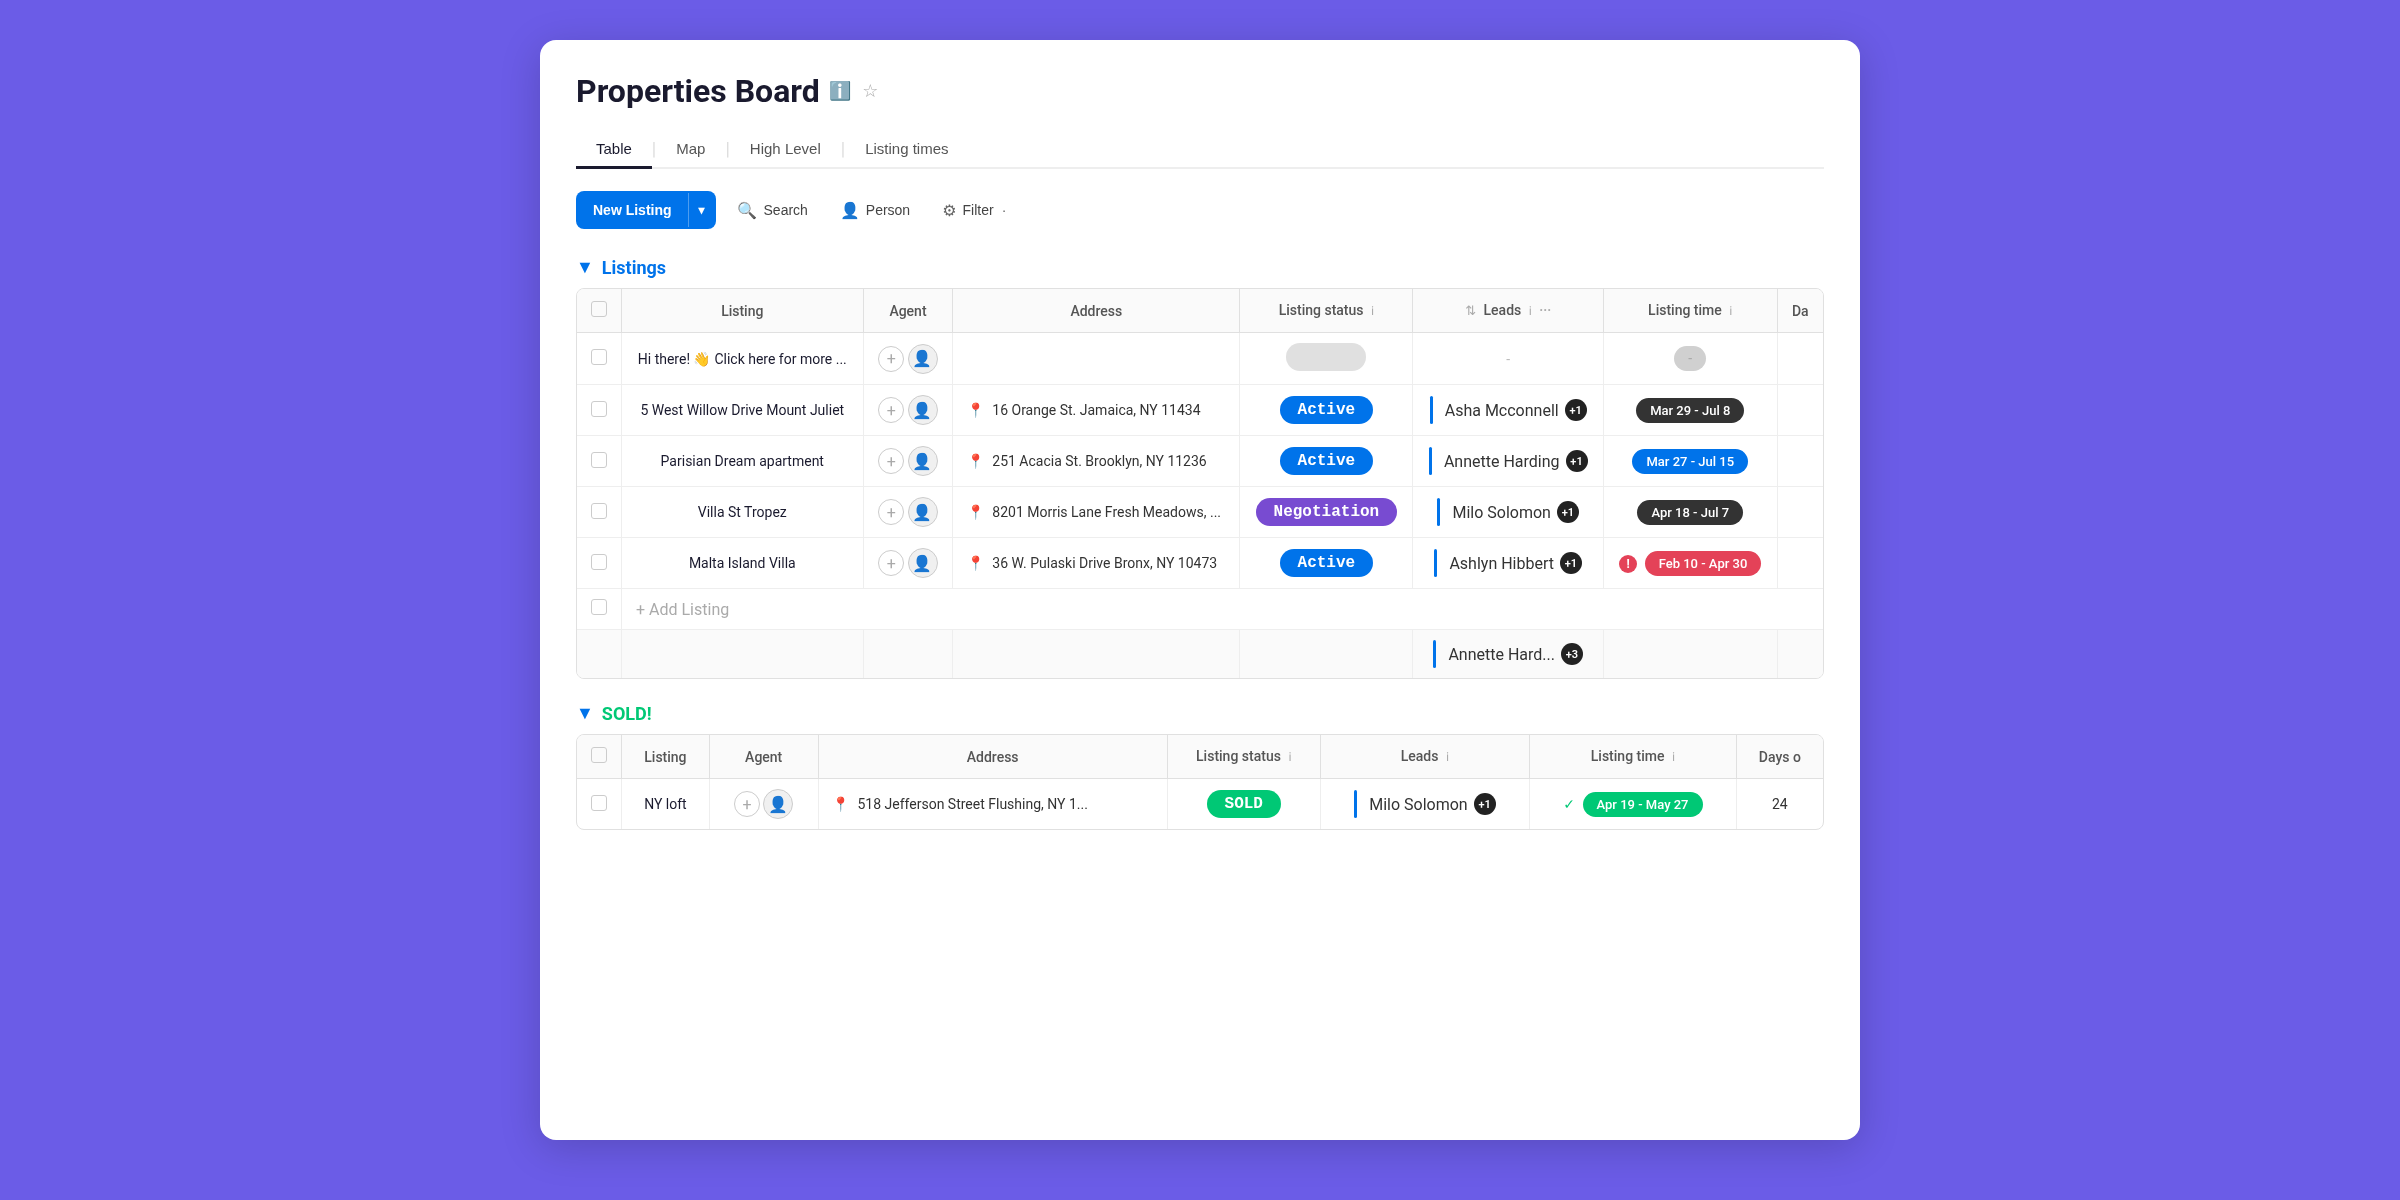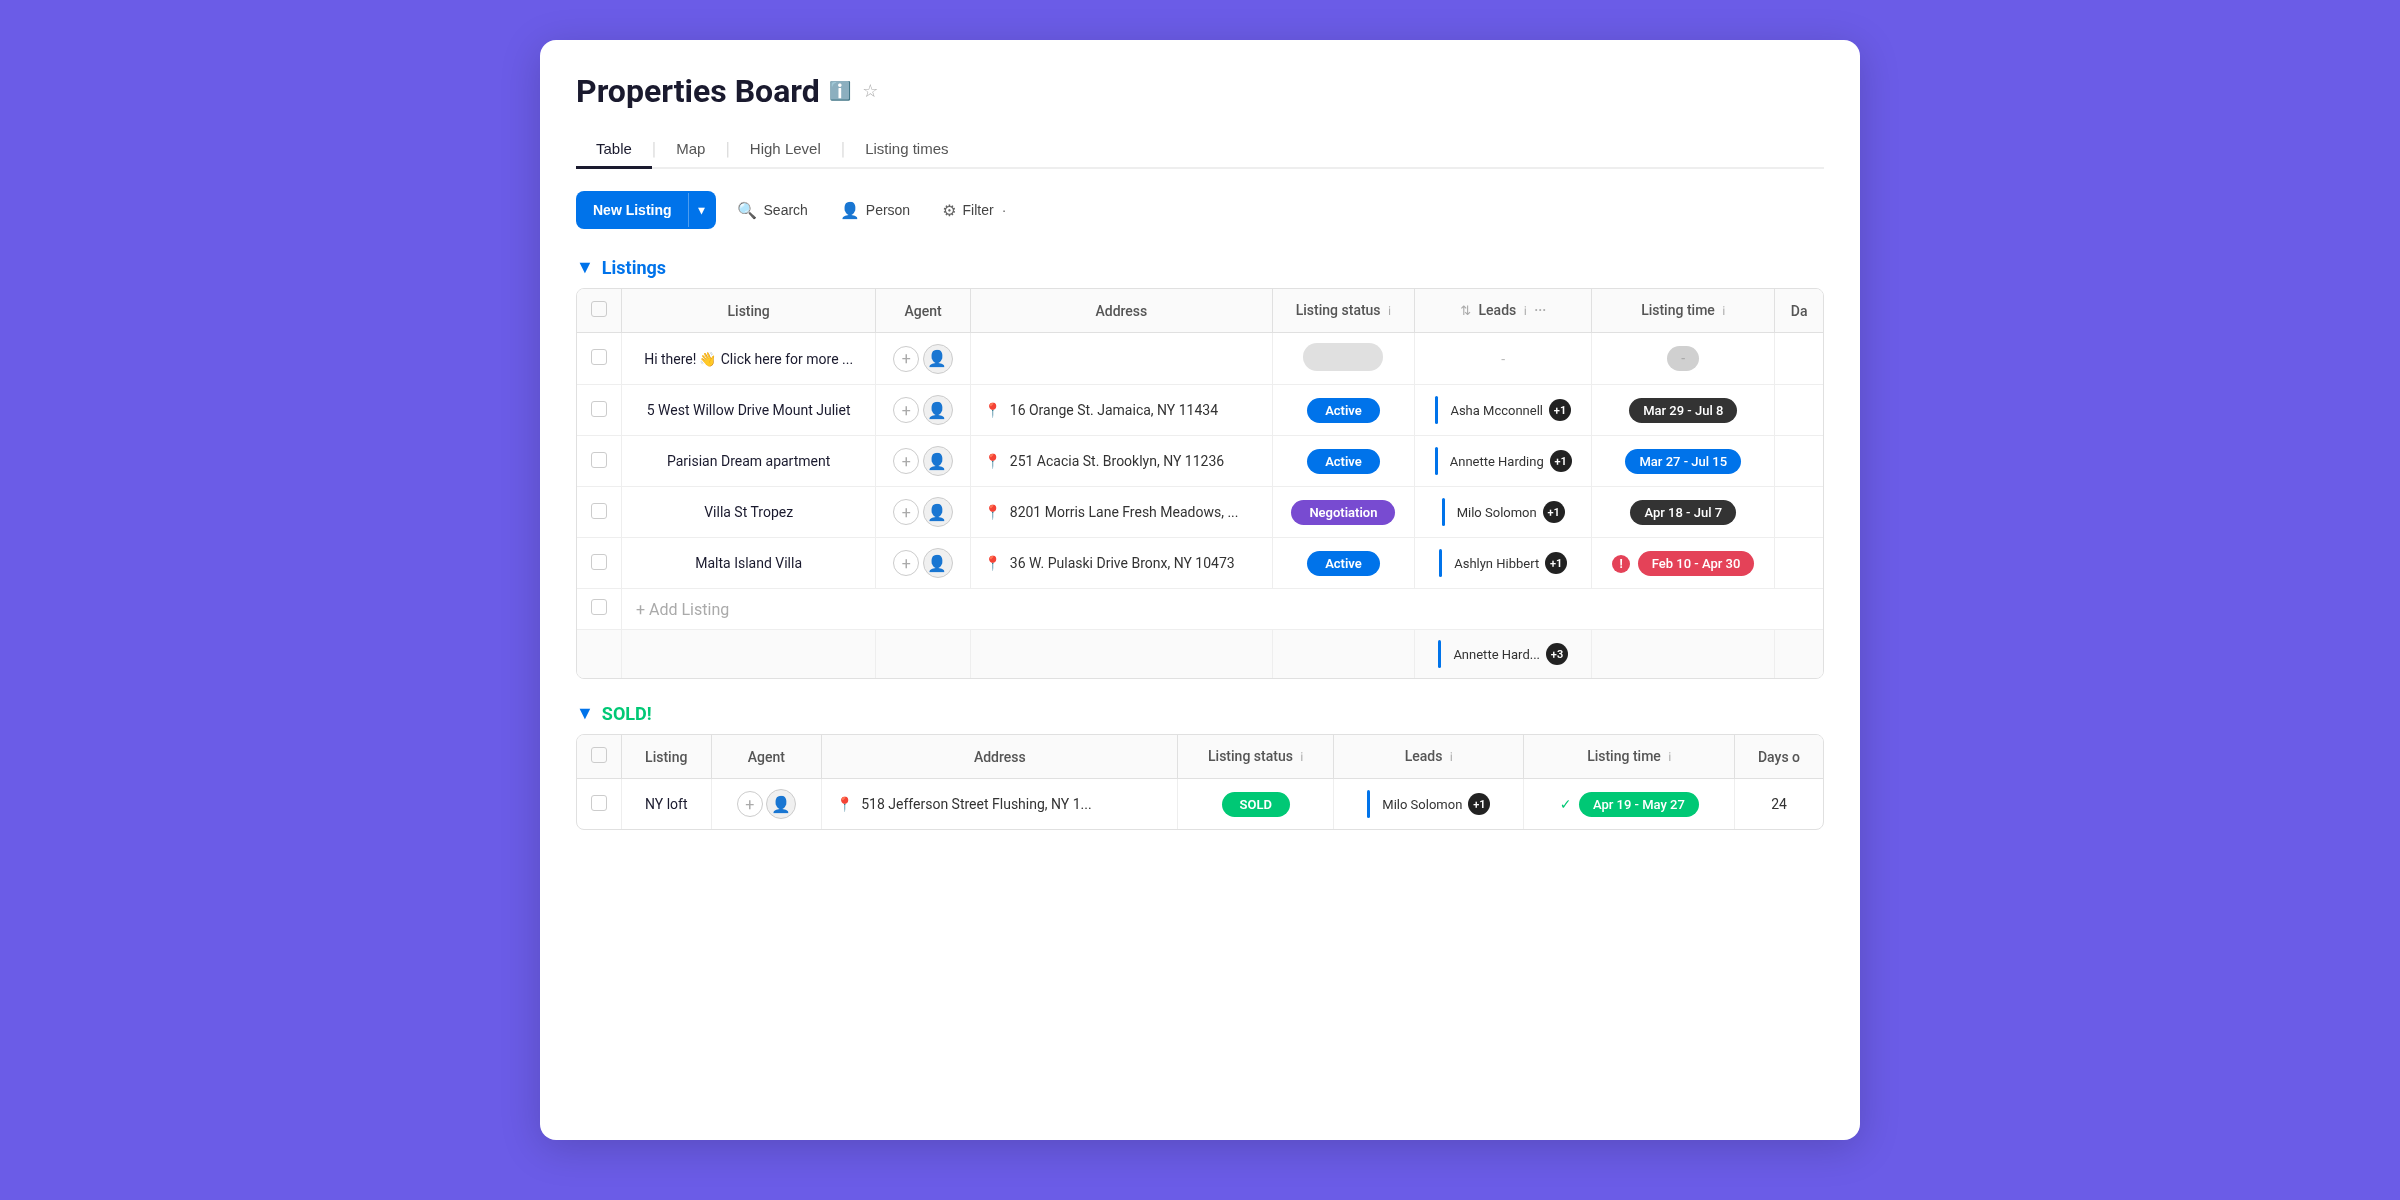--- a/index.html
+++ b/index.html
@@ -204,33 +204,34 @@
       cursor: pointer;
     }
     .address-cell { text-align: left; }
     .address-pin { color: #0073ea; margin-right: 4px; }
     .status-badge {
       display: inline-block;
       padding: 5px 18px;
       border-radius: 20px;
       color: #fff;
       font-weight: 600;
-      font-size: 13px;
+      font-size: 16px;
+      font-family: Liberation Mono, monospace;
     }
     .status-active { background: #0073ea; }
     .status-negotiation { background: #784bd1; }
     .status-sold { background: #00c875; }
     .status-empty { background: #e0e0e0; min-width: 80px; display: inline-block; height: 28px; border-radius: 20px; }
     .leads-cell {
       display: flex;
       align-items: center;
       justify-content: center;
       gap: 6px;
     }
-    .leads-name { font-size: 13px; color: #333; }
+    .leads-name { font-size: 16px; color: #333; }
     .leads-badge {
       width: 22px;
       height: 22px;
       border-radius: 50%;
       background: #222;
       color: #fff;
       font-size: 11px;
       display: inline-flex;
       align-items: center;
       justify-content: center;

